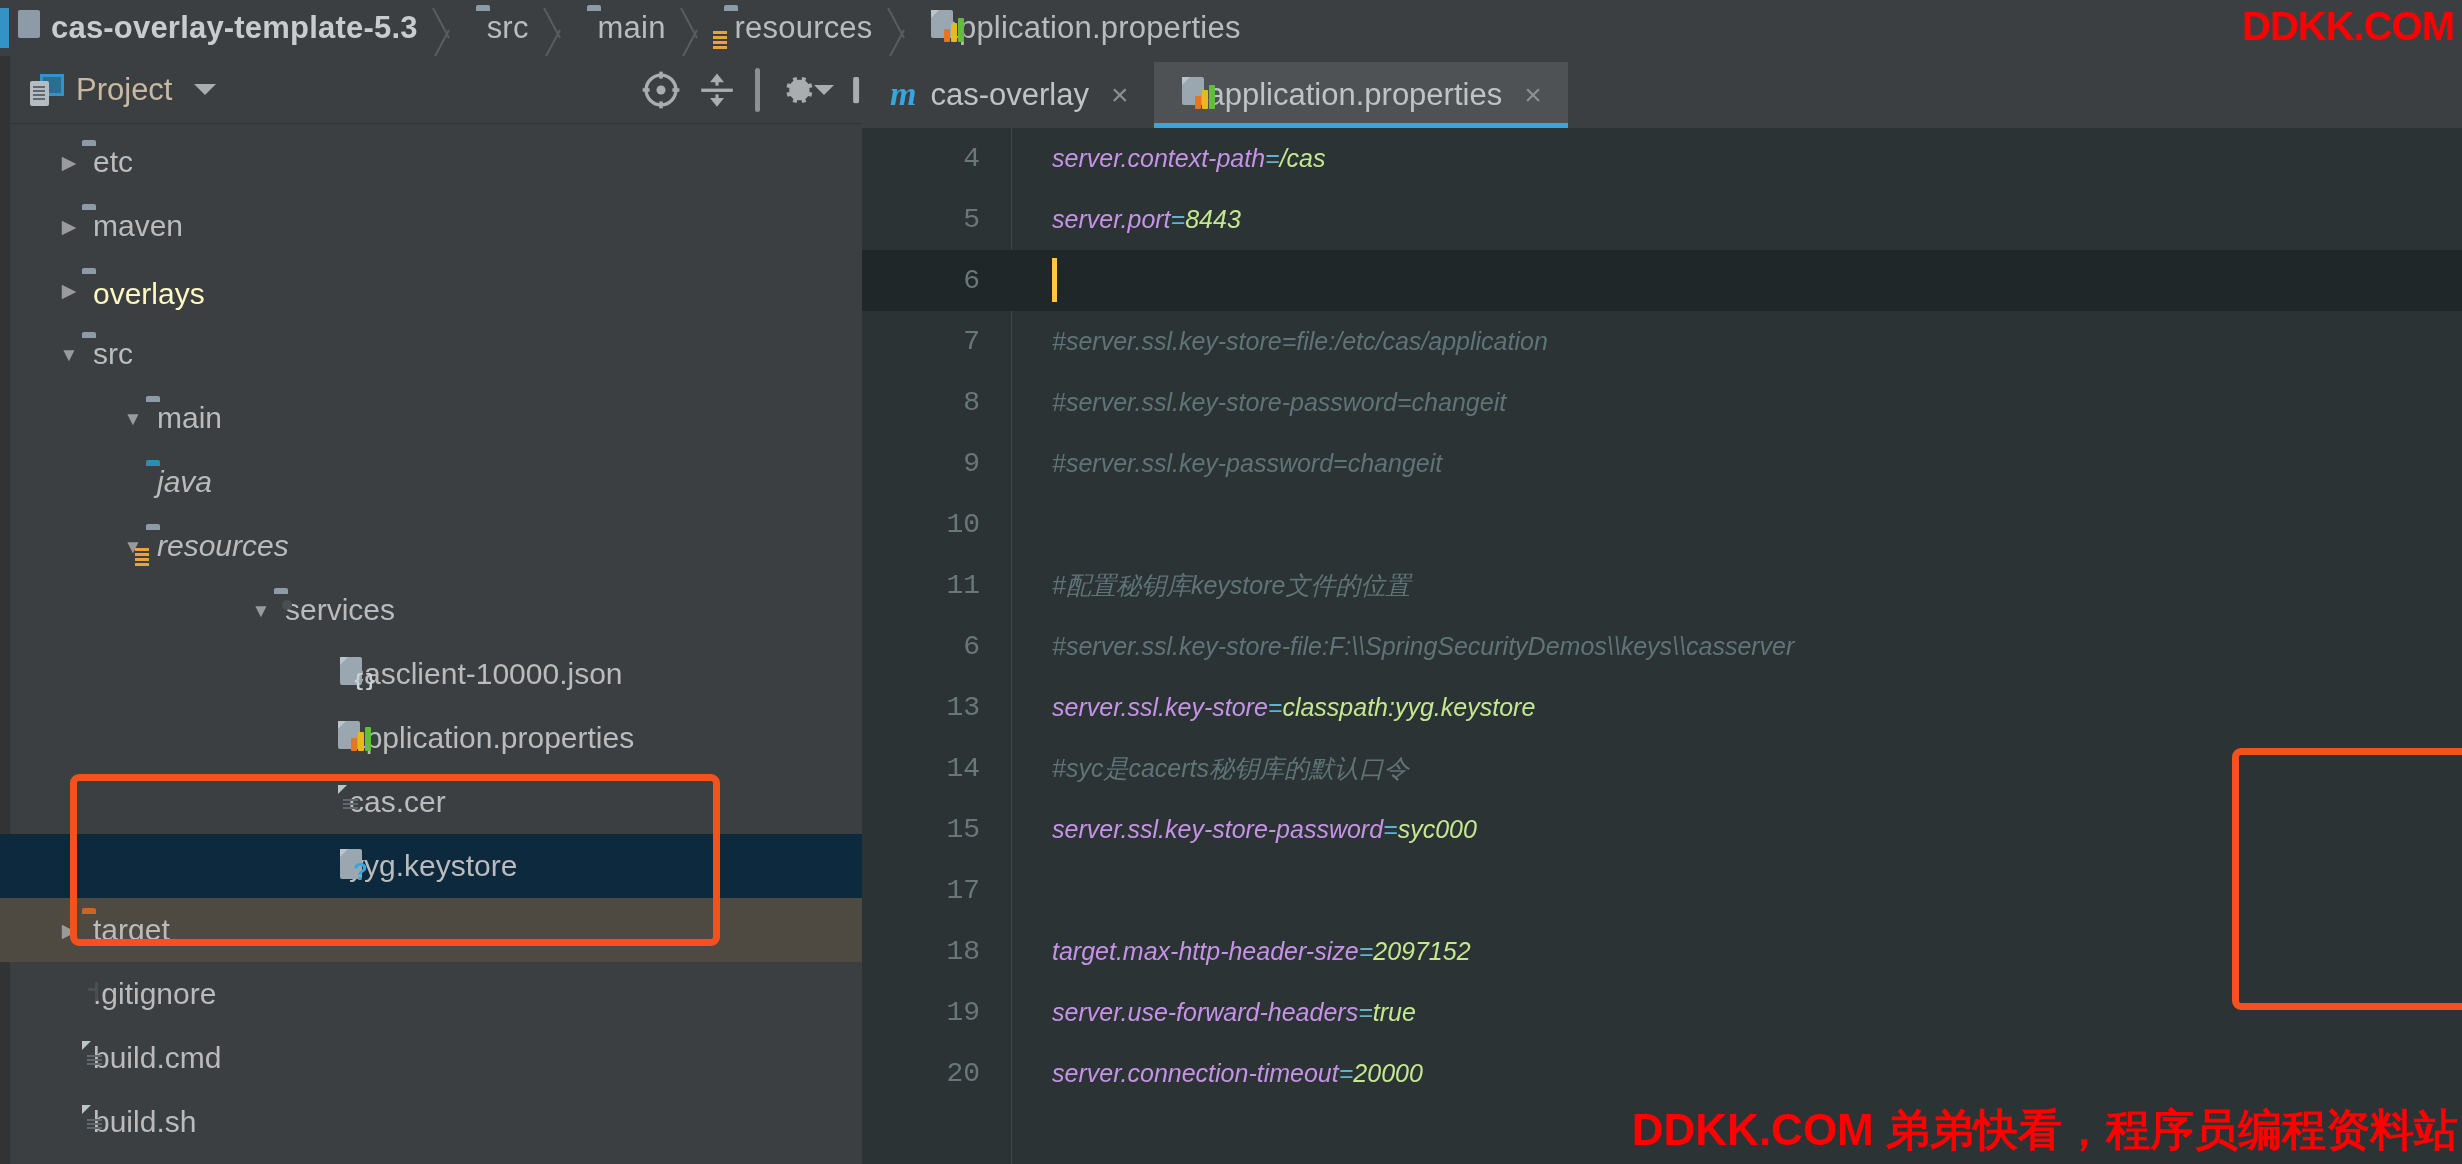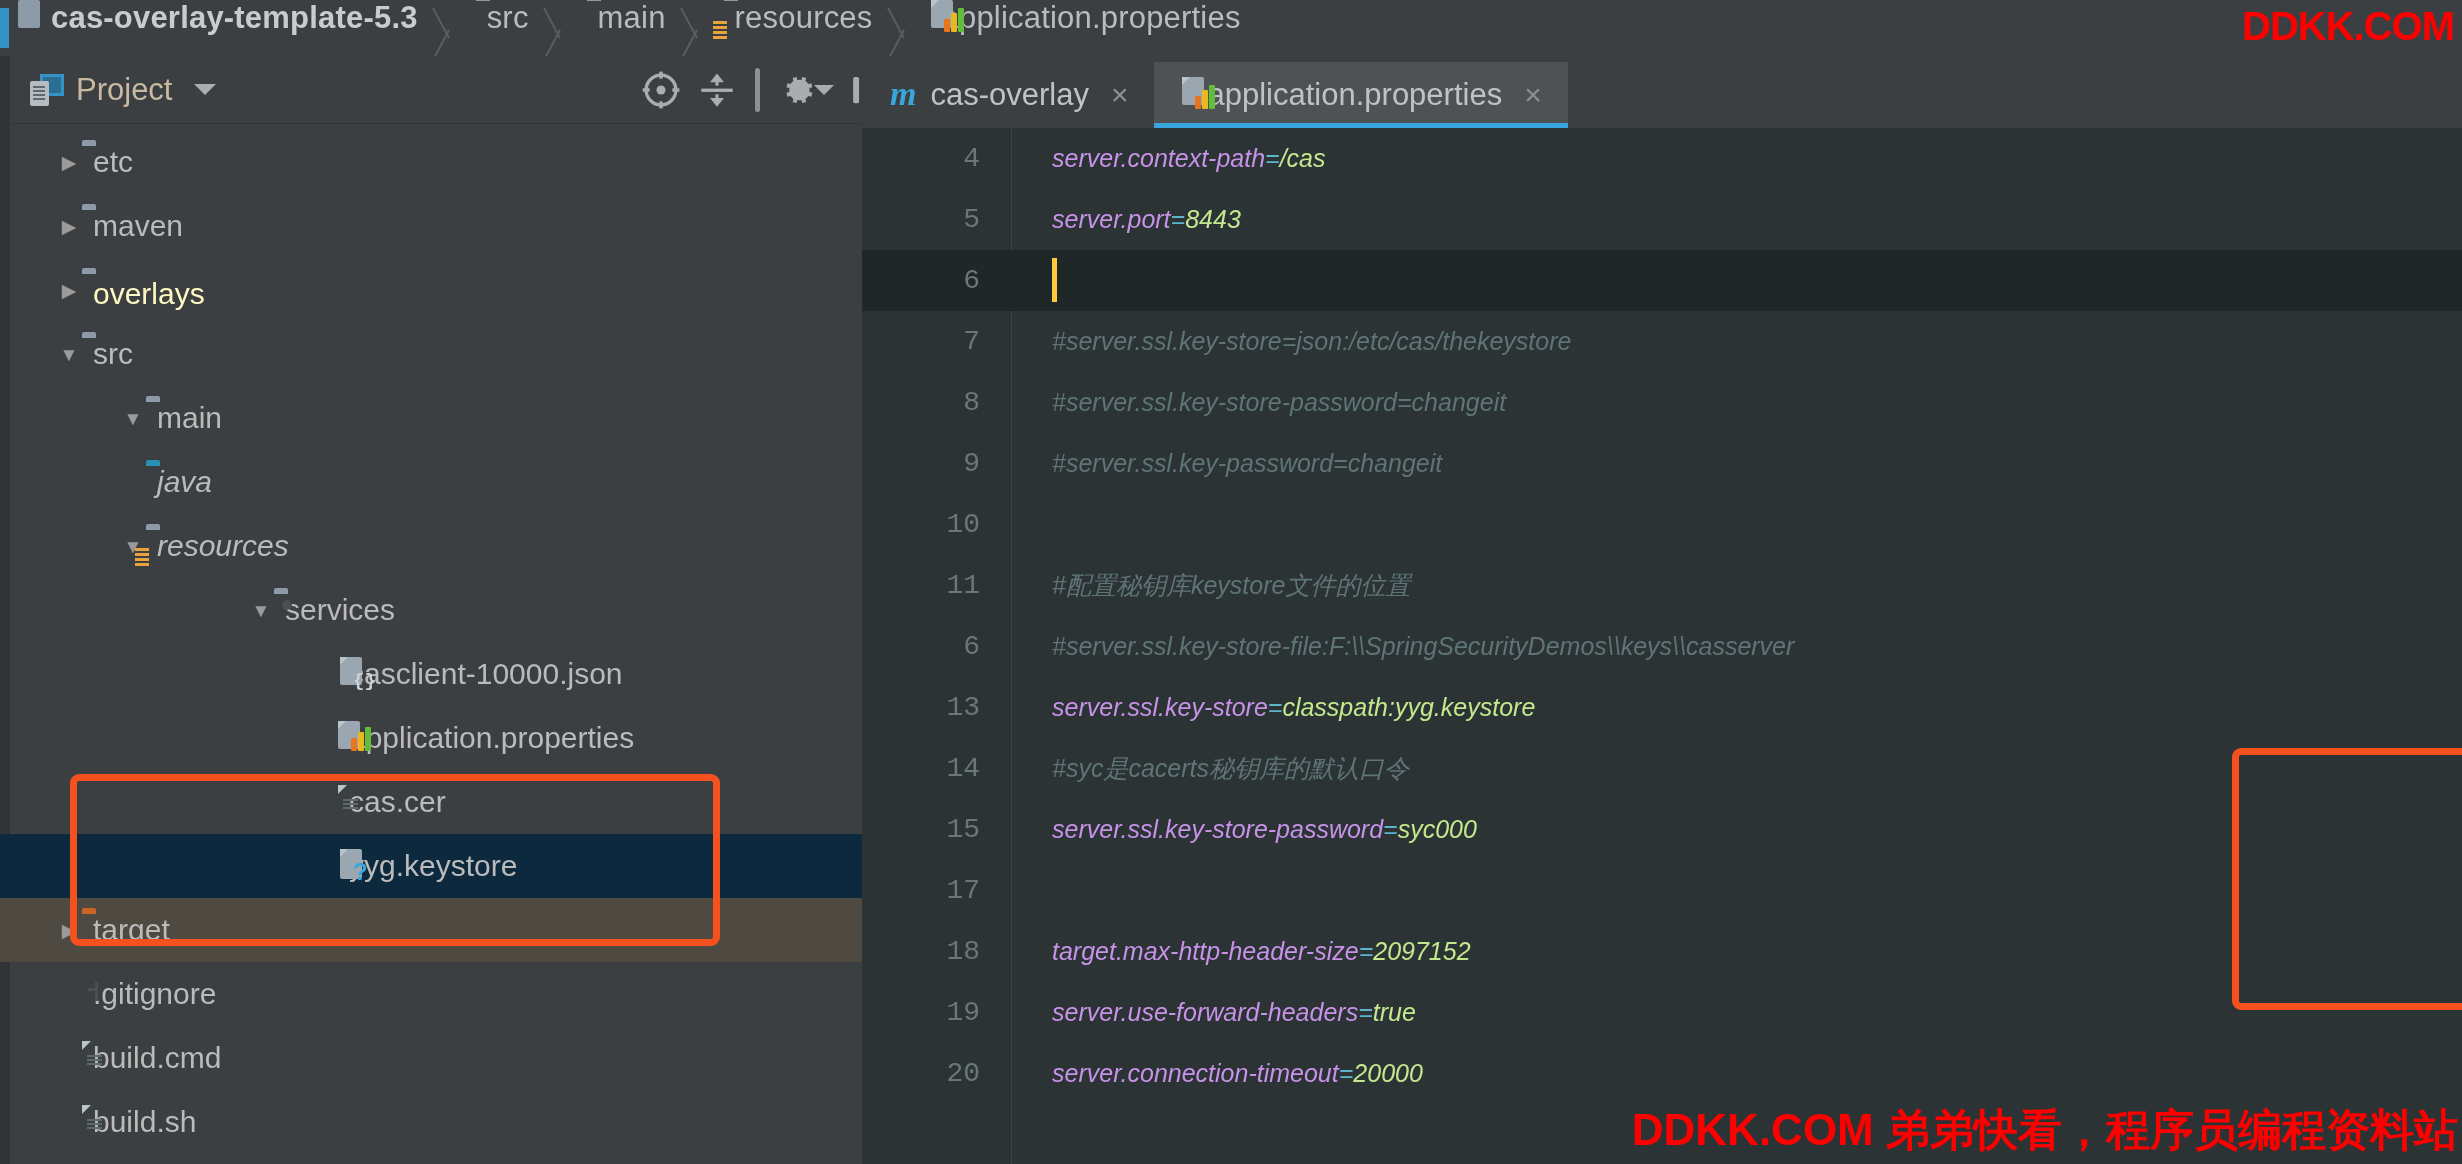--- a/index.html
+++ b/index.html
@@ -19,21 +19,21 @@
   }
   .navbar .left-edge {
     width: 10px; height: 56px; background: #3c3f41;
     position: relative;
   }
   .navbar .left-edge::after {
     content: ""; position: absolute; left: 0; top: 8px;
     width: 9px; height: 40px; background: #3592c4;
   }
   .crumb {
-    display: flex; align-items: flex-start; height: 56px;
+    display: flex; align-items: center; height: 56px;
     padding: 0 4px 0 8px; position: relative;
     color: #b9bcbd; font-size: 31px; letter-spacing: .2px;
     white-space: nowrap;
   }
   .crumb .crumb-label { font-weight: 400; }
   .crumb.first .crumb-label { font-weight: 700; color: #c9ccce; }
   .crumb .sep {
     width: 30px; height: 56px; margin-left: 14px; margin-right: 2px;
     position: relative; flex: none;
   }
@@ -472,21 +472,21 @@
             <span class="lnum">5</span>
             <span class="ctext"><span class="k">server.port</span><span class="eq">=</span><span class="v">8443</span></span>
           </div>
           <div class="cline curline">
             <span class="lnum">6</span>
             <span class="ctext"></span>
             <span class="caret"></span>
           </div>
           <div class="cline">
             <span class="lnum">7</span>
-            <span class="ctext"><span class="cm">#server.ssl.key-store=json:/etc/cas/thekeystore</span></span>
+            <span class="ctext"><span class="cm">#server.ssl.key-store=file:/etc/cas/application</span></span>
           </div>
           <div class="cline">
             <span class="lnum">8</span>
             <span class="ctext"><span class="cm">#server.ssl.key-store-password=changeit</span></span>
           </div>
           <div class="cline">
             <span class="lnum">9</span>
             <span class="ctext"><span class="cm">#server.ssl.key-password=changeit</span></span>
           </div>
           <div class="cline">

